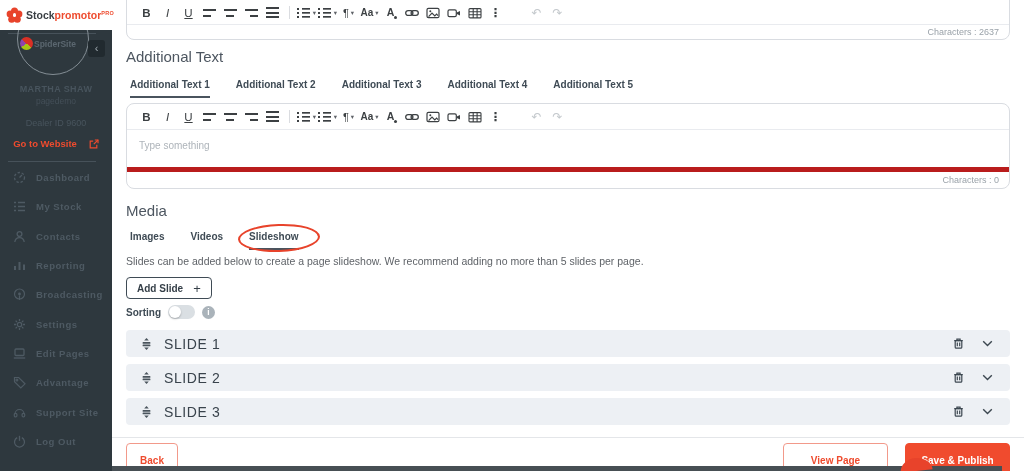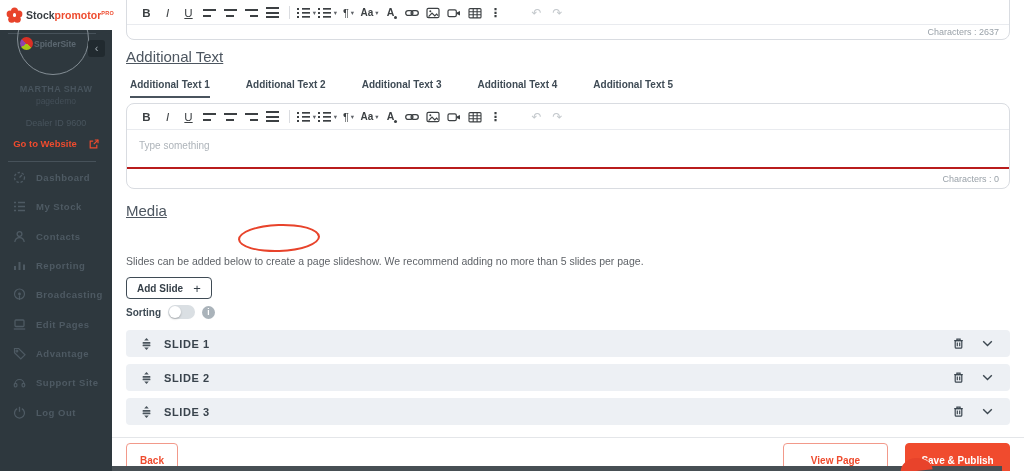--- a/index.html
+++ b/index.html
@@ -63,27 +63,27 @@
   .aj{background-image:linear-gradient(#3c4043,#3c4043),linear-gradient(#3c4043,#3c4043),linear-gradient(#3c4043,#3c4043);background-size:13px 2px,13px 2px,13px 2px;background-position:0 0,0 4.5px,0 9px;}
   .ol,.ul{background-image:
       linear-gradient(#3c4043,#3c4043),linear-gradient(#3c4043,#3c4043),linear-gradient(#3c4043,#3c4043),
       linear-gradient(#3c4043,#3c4043),linear-gradient(#3c4043,#3c4043),linear-gradient(#3c4043,#3c4043);
     background-size:2px 2px,2px 2px,2px 2px,8px 1.7px,8px 1.7px,8px 1.7px;
     background-position:0 1px,0 5px,0 9px,5px 1px,5px 5px,5px 9px;}
   .editor-body{flex:1 1 auto;padding:10px 12px;}
   .placeholder{font-size:10px;color:#aeb4ba;}
   .char-row{flex:0 0 auto;display:flex;align-items:center;justify-content:flex-end;padding-right:10px;font-size:9px;color:#9aa2a9;}
   .box1 .char-row{height:14px;}
-  .box2 .char-row{height:21px;border-top:2px solid #b91c1c;}
-
-  .h1{position:absolute;left:14px;font-size:15px;color:#4d5660;text-decoration:underline;}
+  .box2 .char-row{height:21px;border-top:5px solid #b91c1c;}
+
+  .h1{position:absolute;left:14px;font-size:15px;color:#4d5660;}
   .h-additional{top:48px;}
   .h-media{top:202px;}
 
-  .tabs{position:absolute;display:flex;gap:36px;}
+  .tabs{position:absolute;display:flex;gap:26px;}
   .tabs-additional{left:18px;top:79px;}
   .tabs-media{left:18px;top:231px;}
   .tab{font-size:10px;font-weight:700;color:#3f4b55;padding-bottom:6px;cursor:pointer;white-space:nowrap;}
   .tab.active{border-bottom:2px solid #4a545e;}
 
   .annot-ellipse{position:absolute;left:126px;top:224px;width:82px;height:28px;border:2.5px solid #e8432b;border-radius:50%;transform:rotate(-2deg);pointer-events:none;z-index:5;}
 
   .media-desc{position:absolute;left:14px;top:255px;font-size:10.5px;color:#5f6368;}
 
   .add-slide{position:absolute;left:14px;top:277px;height:22px;display:flex;align-items:center;gap:10px;
@@ -92,21 +92,21 @@
   .add-slide .plus{font-size:13px;font-weight:400;color:#353f48;line-height:1;}
 
   .sorting{position:absolute;left:14px;top:305px;display:flex;align-items:center;gap:7px;}
   .sorting .lb{font-size:10px;font-weight:700;color:#3f4b55;}
   .switch{position:relative;width:27px;height:14px;border-radius:8px;background:#dadfe3;cursor:pointer;}
   .switch::after{content:"";position:absolute;left:1px;top:1px;width:12px;height:12px;border-radius:50%;background:#fff;box-shadow:0 1px 2px rgba(0,0,0,.25);}
   .info{width:13px;height:13px;border-radius:50%;background:#aab3ba;color:#fff;font-size:8.5px;font-weight:700;display:flex;align-items:center;justify-content:center;cursor:pointer;}
 
   .srow{position:absolute;left:14px;width:884px;height:27px;background:#edf0f4;border-radius:4px;display:flex;align-items:center;padding:0 14px;gap:11px;}
   .srow.s1{top:330px;}.srow.s2{top:364px;}.srow.s3{top:398px;}
-  .srow .slb{font-size:11px;font-weight:700;letter-spacing:.6px;color:#39434c;}
+  .srow .slb{font-size:14px;font-weight:400;letter-spacing:.6px;color:#39434c;}
   .srow .sp{flex:1;}
   .srow .act{width:18px;display:flex;justify-content:center;cursor:pointer;}
 
   .foot-line{position:absolute;left:0;right:0;top:437px;height:1px;background:#e4e6e9;}
   .btn{position:absolute;top:443px;height:35px;border-radius:4px;font-size:10px;font-weight:700;display:flex;align-items:center;justify-content:center;cursor:pointer;background:#fff;}
   .btn-back{left:14px;width:52px;border:1px solid #f2998a;color:#ee4b2e;}
   .btn-view{left:671px;width:105px;border:1px solid #f2998a;color:#ee4b2e;}
   .btn-save{left:793px;width:105px;border:1px solid #f04b2e;background:#f04b2e;color:#fff;}
 
   .bottom-strip{position:absolute;left:0;bottom:0;width:890px;height:5px;background:#474f54;}
@@ -180,20 +180,29 @@
               <circle cx="6.5" cy="6" r="5"></circle>
               <circle cx="6.5" cy="6" r="1.4" fill="currentColor" stroke="none"></circle>
               <path d="M6.5 7.5V12"></path>
             </svg>
           </span>
         <span class="mi-lb">Broadcasting</span>
       </div>
       <div class="mi">
         <span class="mi-ic">
             <svg width="13" height="13" viewBox="0 0 13 13" fill="none" stroke="currentColor" stroke-width="1.3">
+              <circle cx="6.5" cy="6.5" r="2.2"></circle>
+              <path d="M6.5 1v2M6.5 10v2M1 6.5h2M10 6.5h2M2.6 2.6L4 4M9 9l1.4 1.4M10.4 2.6L9 4M4 9l-1.4 1.4"></path>
+            </svg>
+          </span>
+        <span class="mi-lb">Settings</span>
+      </div>
+      <div class="mi">
+        <span class="mi-ic">
+            <svg width="13" height="13" viewBox="0 0 13 13" fill="none" stroke="currentColor" stroke-width="1.3">
               <rect x="2" y="2" width="9" height="6.5" rx="1"></rect>
               <path d="M.8 11h11.4"></path>
             </svg>
           </span>
         <span class="mi-lb">Edit Pages</span>
       </div>
       <div class="mi">
         <span class="mi-ic">
             <svg width="13" height="13" viewBox="0 0 13 13" fill="none" stroke="currentColor" stroke-width="1.2">
               <path d="M1.5 1.5h4.2L12 7.8 7.8 12 1.5 5.7z"></path>
@@ -396,20 +405,25 @@
           </span>
       </div>
       <div class="editor-body">
         <div class="placeholder">Type something</div>
       </div>
       <div class="char-row">Characters : 0</div>
     </div>
 
     <div class="h1 h-media">Media</div>
 
+    <div class="tabs tabs-media">
+      <span class="tab">Images</span>
+      <span class="tab">Videos</span>
+      <span class="tab active">Slideshow</span>
+    </div>
     <div class="annot-ellipse"></div>
 
     <div class="media-desc">Slides can be added below to create a page slideshow. We recommend adding no more than 5 slides per page.</div>
 
     <button class="add-slide">
       <span class="lb">Add Slide</span>
       <span class="plus">+</span>
     </button>
 
     <div class="sorting">

